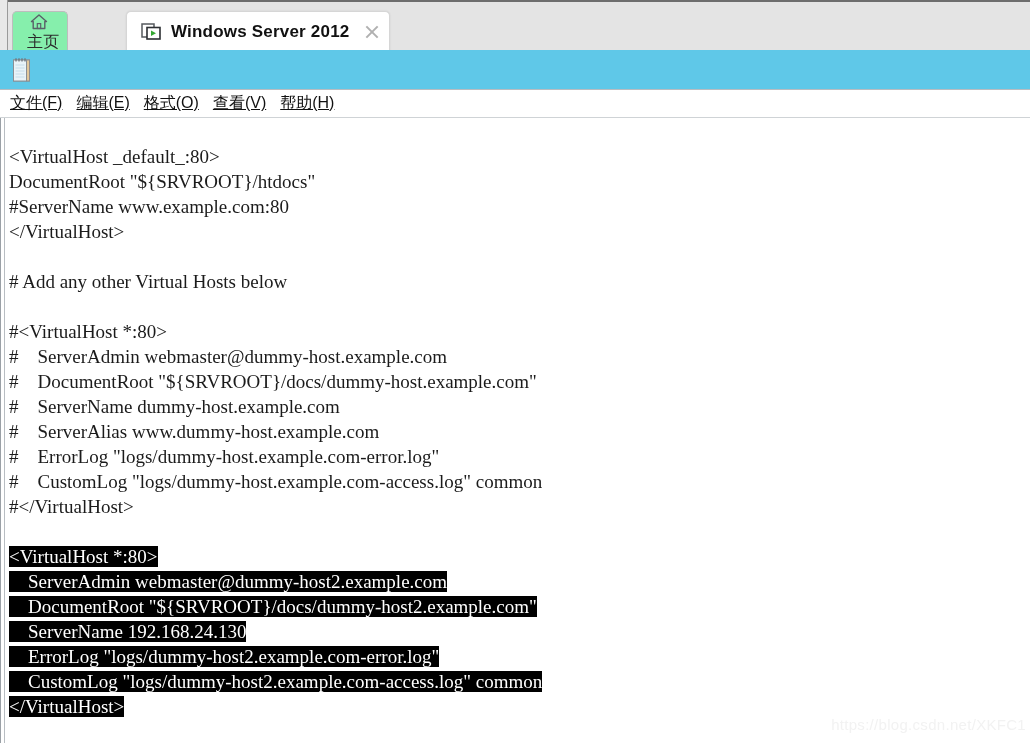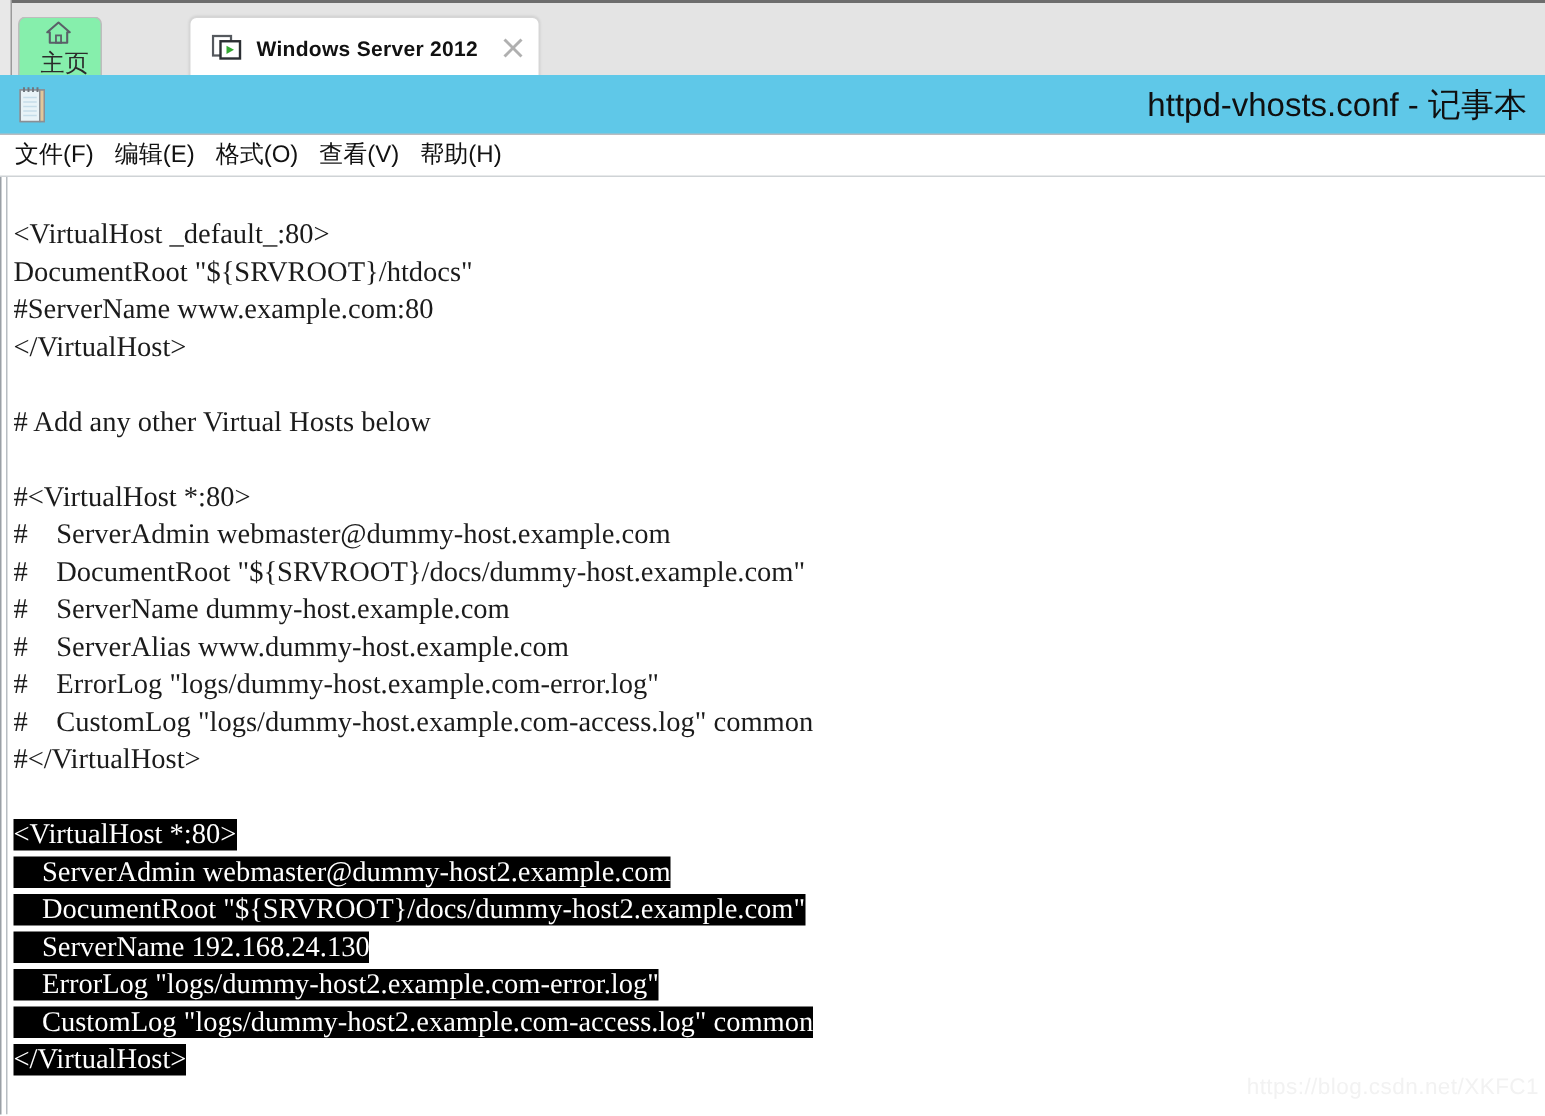--- a/index.html
+++ b/index.html
@@ -74,21 +74,21 @@
   }
 
   .tab-label {
     font-size: 16px;
     color: #2b2b2b;
     white-space: nowrap;
     letter-spacing: 0.2px;
   }
   .tab.active .tab-label {
     font-weight: bold;
-    font-size: 14px;
+    font-size: 17px;
     color: #111111;
   }
 
   .tab-close {
     margin-left: 14px;
     width: 18px;
     height: 18px;
     position: relative;
     flex: 0 0 auto;
   }
@@ -155,20 +155,21 @@
     align-items: center;
     padding-left: 10px;
     border-bottom: 1px solid #cfd3d6;
     box-sizing: border-box;
   }
   .np-menu-item {
     font-size: 16px;
     color: #111111;
     margin-right: 14px;
     white-space: nowrap;
+    text-decoration: underline;
   }
 
   
   .np-textarea-wrap {
     position: relative;
     height: 625px;
     background: #ffffff;
     box-sizing: border-box;
     border-left: 1px solid #9aa0a6;
     overflow: hidden;
@@ -269,21 +270,20 @@
             <line x1="5.5" y1="20" x2="14.5" y2="20"></line>
           </g>
           <g stroke="#6f767d" stroke-width="1.3">
             <line x1="6" y1="1.2" x2="6" y2="4.4"></line>
             <line x1="9" y1="1.2" x2="9" y2="4.4"></line>
             <line x1="12" y1="1.2" x2="12" y2="4.4"></line>
             <line x1="15" y1="1.2" x2="15" y2="4.4"></line>
           </g>
         </svg>
       </span>
-      <span class="np-title-text">httpd-vhosts.conf - 记事本</span>
     </div>
 
     <div class="np-menubar">
       <span class="np-menu-item">文件(F)</span>
       <span class="np-menu-item">编辑(E)</span>
       <span class="np-menu-item">格式(O)</span>
       <span class="np-menu-item">查看(V)</span>
       <span class="np-menu-item">帮助(H)</span>
     </div>
 

